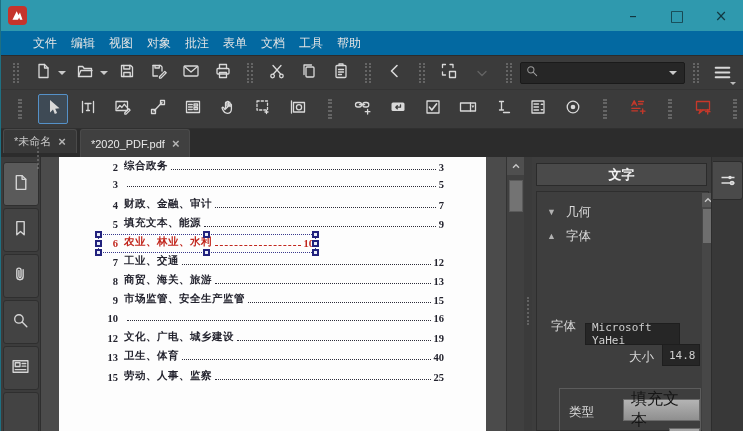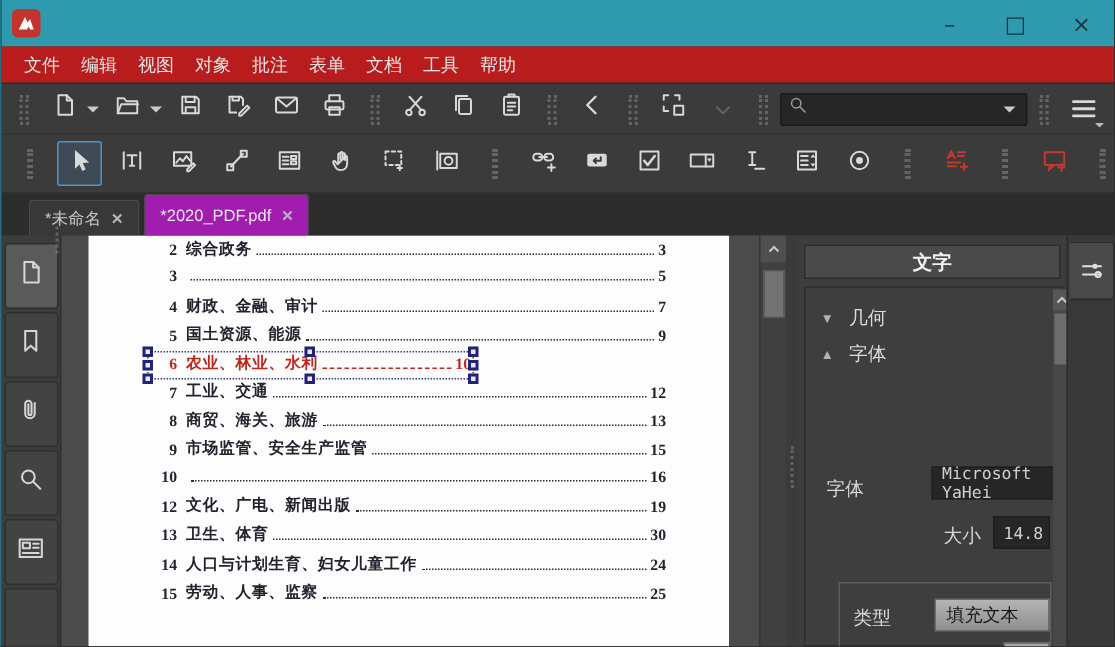--- a/index.html
+++ b/index.html
@@ -7,22 +7,22 @@
        font-family:"Liberation Sans","DejaVu Sans",sans-serif;border-left:1px solid #1f7082;box-sizing:border-box;}
   
   #titlebar{position:absolute;left:0;top:0;width:100%;height:31px;background:#2f99ae;display:flex;align-items:center;}
   #logo{width:19px;height:19px;margin:0 8px 0 7px;border-radius:4px;background:#c5342c;display:flex;align-items:center;justify-content:center;}
   #logo svg{width:15px;height:15px;}
   #win-title{font-size:12px;color:#0c2d35;font-weight:bold;letter-spacing:.2px;}
   #win-controls{margin-left:auto;display:flex;align-items:center;height:100%;}
   .win-btn{width:44px;height:100%;display:flex;align-items:center;justify-content:center;
            color:#123740;font-size:15px;cursor:default;font-family:"DejaVu Sans",sans-serif;}
   
-  #menubar{position:absolute;left:0;top:31px;width:100%;height:25px;background:#b91c1c;border-bottom:1px solid #2c2c2c;
-           display:flex;align-items:center;padding-left:9px;box-sizing:border-box;}
+  #menubar{position:absolute;left:0;top:31px;width:100%;height:25px;background:#0369a1;border-bottom:1px solid #2c2c2c;
+           display:flex;align-items:center;padding-left:26px;box-sizing:border-box;}
   .menu-item{color:#e4e4e4;font-size:12px;padding:3px 6px;margin-right:2px;}
   
   .toolbar{position:absolute;left:0;width:100%;background:#3b3b3b;display:flex;align-items:center;box-sizing:border-box;}
   #toolbar-main{top:56px;height:34px;border-bottom:1px solid #343434;padding:0 6px 0 4px;}
   #toolbar-tools{top:90px;height:39px;border-bottom:1px solid #303030;padding:0 6px 0 4px;}
   .grip{width:2px;height:20px;border-left:2px dotted #909090;border-right:2px dotted #909090;opacity:.5;margin:0 8px;}
   #toolbar-tools .grip{margin:0 13px;}
   .tb-btn{width:26px;height:26px;display:flex;align-items:center;justify-content:center;color:#d9d9d9;
           border:1px solid transparent;border-radius:2px;margin:0 2px;position:relative;flex:none;}
   #toolbar-tools .tb-btn{width:28px;height:28px;margin:0 2.5px;}
@@ -34,24 +34,24 @@
   .dim{opacity:.25;}
   #search-box{width:165px;height:22px;background:#262626;border:1px solid #1a1a1a;border-radius:2px;
               display:flex;align-items:center;padding:0 4px;box-sizing:border-box;color:#9b9b9b;flex:none;}
   #search-box svg{width:14px;height:14px;}
   #search-input{flex:1;background:transparent;border:none;outline:none;color:#ddd;font-size:12px;min-width:0;}
   #menu-btn{flex:none;width:30px;height:26px;display:flex;align-items:center;justify-content:center;color:#d9d9d9;position:relative;}
   #menu-btn svg{width:19px;height:19px;}
   #menu-btn .mini-caret{position:absolute;right:1px;bottom:1px;border-left:3px solid transparent;border-right:3px solid transparent;border-top:3px solid #bbb;}
   .spacer{flex:1;}
   
-  #tabbar{position:absolute;left:0;top:129px;width:100%;height:28px;background:#2c2c2c;display:flex;align-items:flex-end;padding-left:18px;box-sizing:border-box;}
+  #tabbar{position:absolute;left:0;top:129px;width:100%;height:28px;background:#2c2c2c;display:flex;padding-left:2px;box-sizing:border-box;}
   .tab{display:flex;align-items:center;gap:7px;background:#383838;border:1px solid #4a4a4a;border-bottom:none;
        color:#c9c9c9;font-size:11px;padding:0 10px;height:23px;border-radius:3px 3px 0 0;margin-right:3px;}
-  .tab.active{background:#a21caf;color:#e9e9e9;height:27px;}
+  .tab.active{background:#404040;color:#e9e9e9;height:27px;}
   .tab-close{color:#b5b5b5;font-size:13px;font-weight:bold;line-height:1;}
   
   #sidebar{position:absolute;left:0;top:157px;width:40px;height:274px;background:#3c3c3c;border-right:1px solid #2e2e2e;box-sizing:border-box;padding-top:3px;}
   .side-btn{width:34px;height:42px;margin:2px auto;background:#434343;border:1px solid #2f2f2f;border-radius:3px;
             display:flex;align-items:center;justify-content:center;color:#d5d5d5;}
   .side-btn.active{background:#5a5a5a;}
   .side-btn svg{width:19px;height:19px;}
   #sidebar-grip{position:absolute;left:36px;top:143px;width:2px;height:26px;border-left:2px dotted #8a8a8a;opacity:.5;}
   #docarea{position:absolute;left:40px;top:157px;width:465px;height:274px;background:#4b4b4b;overflow:hidden;}
   #page{position:absolute;left:18px;top:0;width:427px;height:274px;background:#fdfdfd;overflow:hidden;}
@@ -81,21 +81,21 @@
                 color:#f0f0f0;font-size:13px;font-weight:bold;}
   #panel-body{position:absolute;left:4px;top:34px;width:173px;height:240px;background:#3e3e3e;border:1px solid #2e2e2e;box-sizing:border-box;}
   .section-row{display:flex;align-items:center;height:24px;padding-left:10px;color:#dcdcdc;font-size:12.5px;gap:10px;}
   .tri{color:#b2b2b2;font-size:9px;}
   .prow{position:absolute;color:#d8d8d8;font-size:12.5px;}
   .pfield{position:absolute;background:#262626;border:1px solid #1e1e1e;color:#cfcfcf;
           font-family:"DejaVu Sans Mono","Liberation Mono",monospace;font-size:11px;
           display:flex;align-items:center;padding:0 6px;box-sizing:border-box;}
   #group-box{position:absolute;left:22px;top:196px;width:140px;height:60px;border:1px solid #5c5c5c;border-bottom:none;}
   .pdrop{position:absolute;background:linear-gradient(#b4b4b4,#8f8f8f);border:1px solid #6a6a6a;color:#161616;
-         font-size:12px;display:flex;align-items:center;padding:0 7px;box-sizing:border-box;}
+         font-size:16px;display:flex;align-items:center;padding:0 7px;box-sizing:border-box;}
   .swatch-btn{position:absolute;background:linear-gradient(#a8a8a8,#8b8b8b);border:1px solid #6a6a6a;
               display:flex;align-items:center;padding-left:4px;box-sizing:border-box;}
   #panel-scroll{position:absolute;left:165px;top:1px;width:12px;height:238px;background:#474747;}
   #panel-thumb{position:absolute;left:1px;top:16px;width:10px;height:34px;background:#6e6e6e;}
   
   #rightstrip{position:absolute;left:710px;top:157px;width:33px;height:274px;background:#383838;border-left:1px solid #2d2d2d;box-sizing:border-box;}
   #props-tab{position:absolute;left:1px;top:4px;width:29px;height:37px;background:#4a4a4a;border:1px solid #2b2b2b;
              border-left:none;border-radius:0 3px 3px 0;display:flex;align-items:center;justify-content:center;color:#e0e0e0;}
   #props-tab svg{width:18px;height:18px;}
 </style>
@@ -417,21 +417,21 @@
             <div class="row-inner">
               <span class="toc-num">4</span>
               <span class="toc-title">财政、金融、审计</span>
               <span class="toc-leader"></span>
               <span class="toc-page">7</span>
             </div>
           </div>
           <div class="toc-row">
             <div class="row-inner">
               <span class="toc-num">5</span>
-              <span class="toc-title">国土资源、能源</span>
+              <span class="toc-title">填充文本、能源</span>
               <span class="toc-leader"></span>
               <span class="toc-page">9</span>
             </div>
           </div>
           <div class="toc-row selected">
             <div class="row-inner">
               <span class="toc-num">6</span>
               <span class="toc-title">农业、林业、水利</span>
               <span class="toc-leader"></span>
               <span class="toc-page">10</span>
@@ -464,39 +464,31 @@
           <div class="toc-row">
             <div class="row-inner">
               <span class="toc-num">10</span>
               <span class="toc-leader"></span>
               <span class="toc-page">16</span>
             </div>
           </div>
           <div class="toc-row">
             <div class="row-inner">
               <span class="toc-num">12</span>
-              <span class="toc-title">文化、广电、新闻出版</span>
+              <span class="toc-title">文化、广电、城乡建设</span>
               <span class="toc-leader"></span>
               <span class="toc-page">19</span>
             </div>
           </div>
           <div class="toc-row">
             <div class="row-inner">
               <span class="toc-num">13</span>
               <span class="toc-title">卫生、体育</span>
               <span class="toc-leader"></span>
-              <span class="toc-page">30</span>
-            </div>
-          </div>
-          <div class="toc-row">
-            <div class="row-inner">
-              <span class="toc-num">14</span>
-              <span class="toc-title">人口与计划生育、妇女儿童工作</span>
-              <span class="toc-leader"></span>
-              <span class="toc-page">24</span>
+              <span class="toc-page">40</span>
             </div>
           </div>
           <div class="toc-row">
             <div class="row-inner">
               <span class="toc-num">15</span>
               <span class="toc-title">劳动、人事、监察</span>
               <span class="toc-leader"></span>
               <span class="toc-page">25</span>
             </div>
           </div>
@@ -533,21 +525,21 @@
       <div class="section-row" style="margin-top:8px;">
         <span class="tri">▼</span>
         <span>几何</span>
       </div>
       <div class="section-row">
         <span class="tri">▲</span>
         <span>字体</span>
       </div>
 
       <div class="prow" style="left:14px;top:126px;">字体</div>
-      <div class="pfield" style="left:48px;top:119px;width:95px;height:22px;margin-left:36px;">Microsoft YaHei</div>
+      <div class="pfield" style="left:48px;top:131px;width:95px;height:22px;">Microsoft YaHei</div>
 
       <div class="prow" style="left:92px;top:157px;">大小</div>
       <div class="pfield" style="left:125px;top:152px;width:38px;height:22px;">14.8</div>
 
       <div id="group-box"></div>
 
       <div class="prow" style="left:32px;top:212px;">类型</div>
       <div class="pdrop" style="left:86px;top:207px;width:77px;height:22px;">填充文本</div>
 
       <div class="swatch-btn" style="left:132px;top:236px;width:31px;height:21px;">

